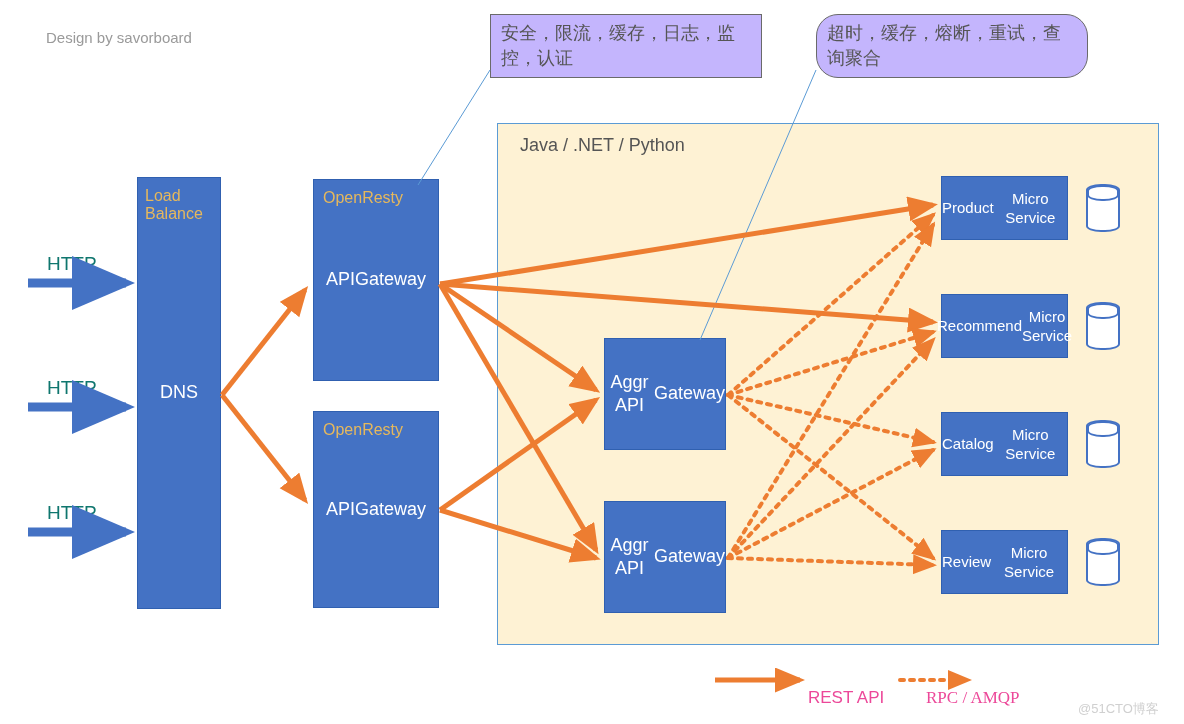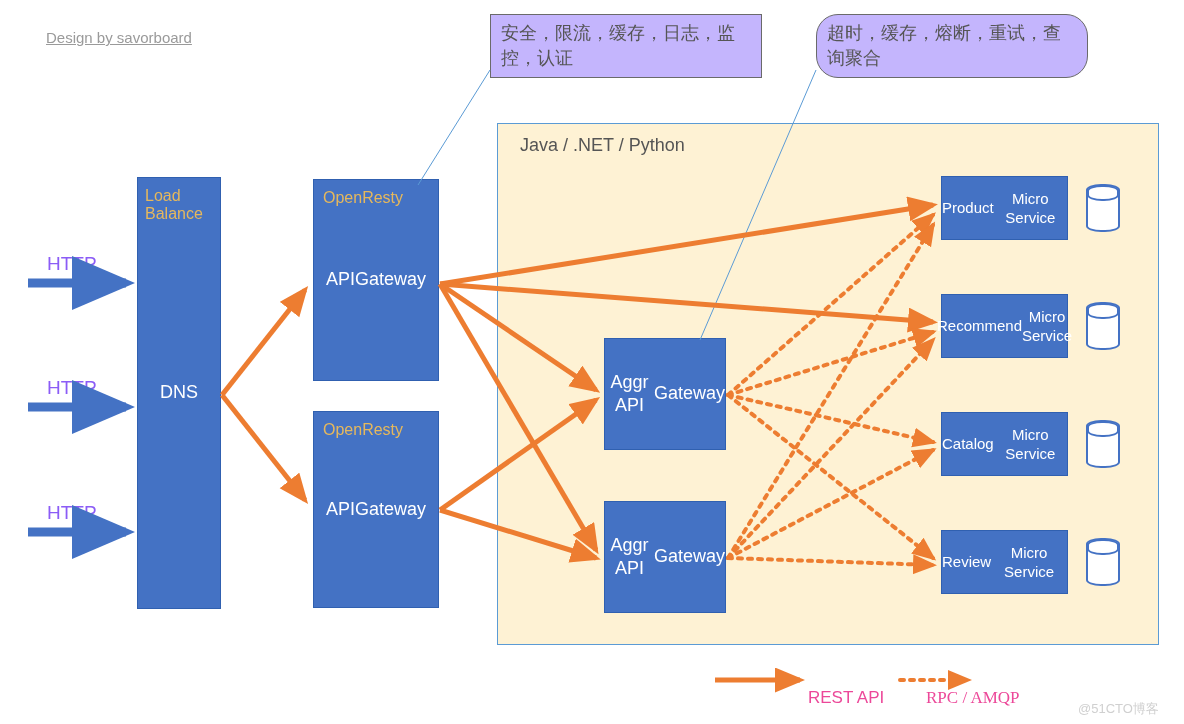--- a/index.html
+++ b/index.html
@@ -36,25 +36,24 @@
     border: 1px solid #6a6a6a;
     color: #555;
     font-size: 18px;
     padding: 6px 10px;
     line-height: 1.4;
   }
   .design-by {
     position: absolute;
     color: #9a9a9a;
     font-size: 15px;
-    text-decoration: underline;
   }
   .http-label {
     position: absolute;
-    color: #8b5cf6;
+    color: #0f766e;
     font-size: 19px;
   }
   .big-container {
     position: absolute;
     background: #FEF2D4;
     border: 1px solid #5b9bd5;
   }
   .container-title {
     position: absolute;
     color: #555;

